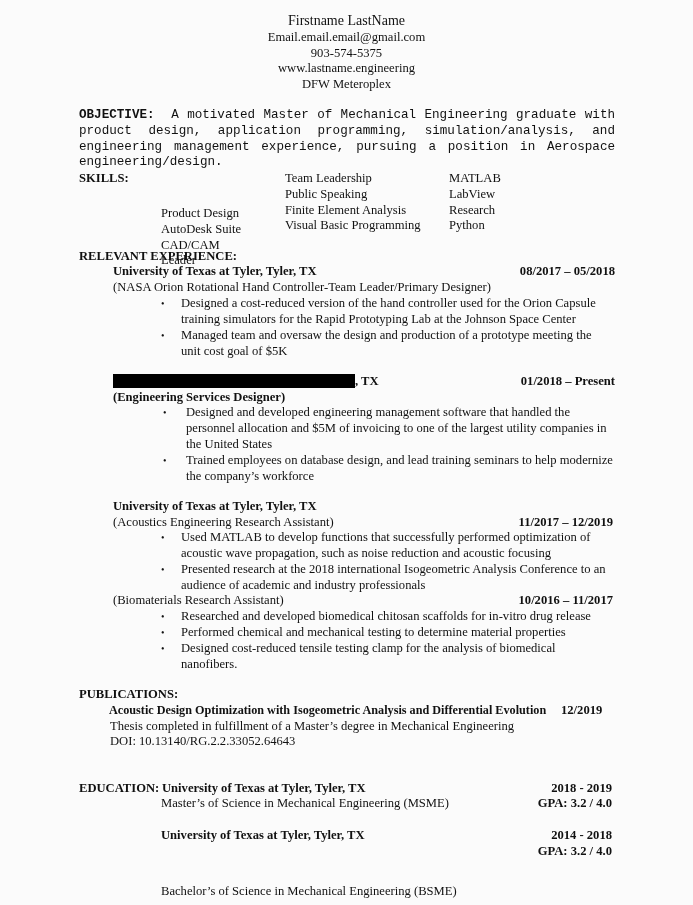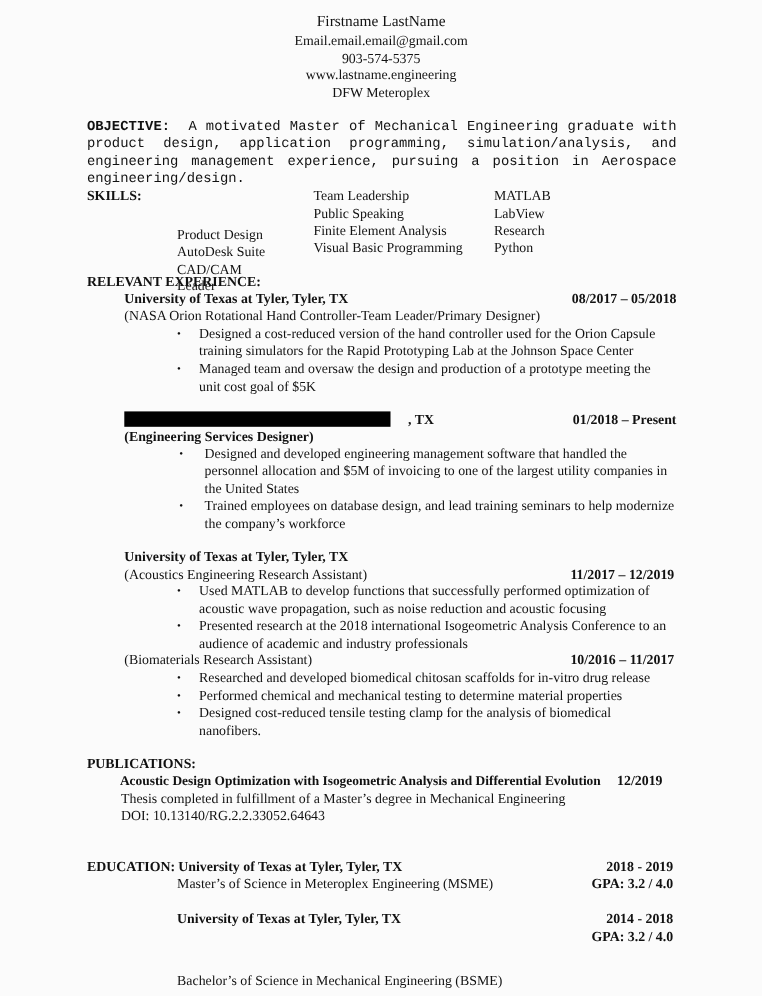--- a/index.html
+++ b/index.html
@@ -66,21 +66,21 @@
 <div class="bullet" style="top:296px; left:161px; width:450px;">
   <span class="dot">•</span>
   <span class="txt" style="width:430px;">Designed a cost-reduced version of the hand controller used for the Orion Capsule training simulators for the Rapid Prototyping Lab at the Johnson Space Center</span>
 </div>
 <div class="bullet" style="top:328px; left:161px; width:450px;">
   <span class="dot">•</span>
   <span class="txt" style="width:430px;">Managed team and oversaw the design and production of a prototype meeting the unit cost goal of $5K</span>
 </div>
 
 <div class="redact" style="top:374px; left:113px; width:242px; height:14px;"></div>
-<div class="abs b" style="top:374px; left:355px;padding-left:16px;">, TX</div>
+<div class="abs b" style="top:374px; left:355px;">, TX</div>
 <div class="abs b right" style="top:374px; left:415px; width:200px;">01/2018 – Present</div>
 <div class="abs" style="top:390px; left:113px;font-weight:bold;">(Engineering Services Designer)</div>
 <div class="bullet" style="top:405px; left:163px; width:455px;">
   <span class="dot">•</span>
   <span class="txt" style="left:23px; width:432px;">Designed and developed engineering management software that handled the personnel allocation and $5M of invoicing to one of the largest utility companies in the United States</span>
 </div>
 <div class="bullet" style="top:453px; left:163px; width:455px;">
   <span class="dot">•</span>
   <span class="txt" style="left:23px; width:432px;">Trained employees on database design, and lead training seminars to help modernize the company’s workforce</span>
 </div>
@@ -113,19 +113,19 @@
 
 <div class="abs b" style="top:687px; left:79px;">PUBLICATIONS:</div>
 <div class="abs b" style="top:703px; left:109px; font-size:12.2px;">Acoustic Design Optimization with Isogeometric Analysis and Differential Evolution</div>
 <div class="abs b" style="top:703px; left:561px;">12/2019</div>
 <div class="abs" style="top:719px; left:110px;">Thesis completed in fulfillment of a Master’s degree in Mechanical Engineering</div>
 <div class="abs" style="top:734px; left:110px;">DOI: 10.13140/RG.2.2.33052.64643</div>
 
 <div class="abs b" style="top:781px; left:79px;">EDUCATION:</div>
 <div class="abs b" style="top:781px; left:162px;">University of Texas at Tyler, Tyler, TX</div>
 <div class="abs b right" style="top:781px; left:412px; width:200px;">2018 - 2019</div>
-<div class="abs" style="top:796px; left:161px;">Master’s of Science in Meteroplex Engineering (MSME)</div>
+<div class="abs" style="top:796px; left:161px;">Master’s of Science in Mechanical Engineering (MSME)</div>
 <div class="abs b right" style="top:796px; left:412px; width:200px;">GPA: 3.2 / 4.0</div>
 
 <div class="abs b" style="top:828px; left:161px;">University of Texas at Tyler, Tyler, TX</div>
 <div class="abs b right" style="top:828px; left:412px; width:200px;">2014 - 2018</div>
 <div class="abs" style="top:884px; left:161px;">Bachelor’s of Science in Mechanical Engineering (BSME)</div>
 <div class="abs b right" style="top:844px; left:412px; width:200px;">GPA: 3.2 / 4.0</div>
 
 </body></html>

